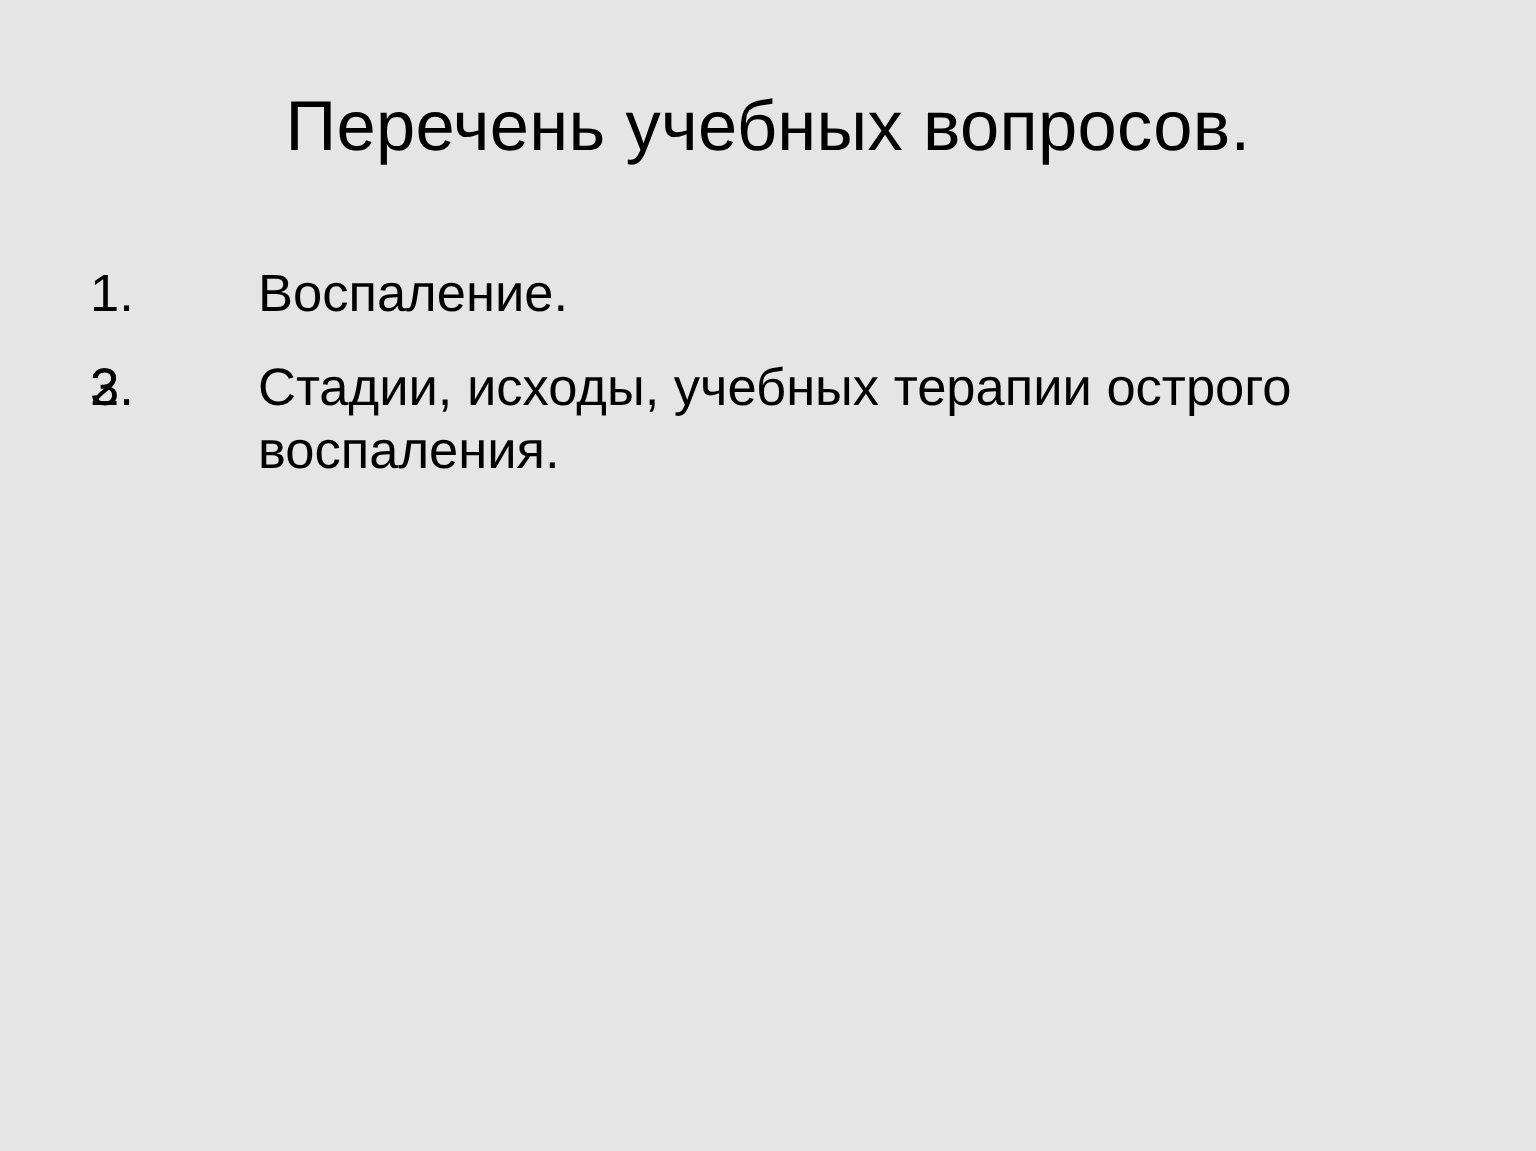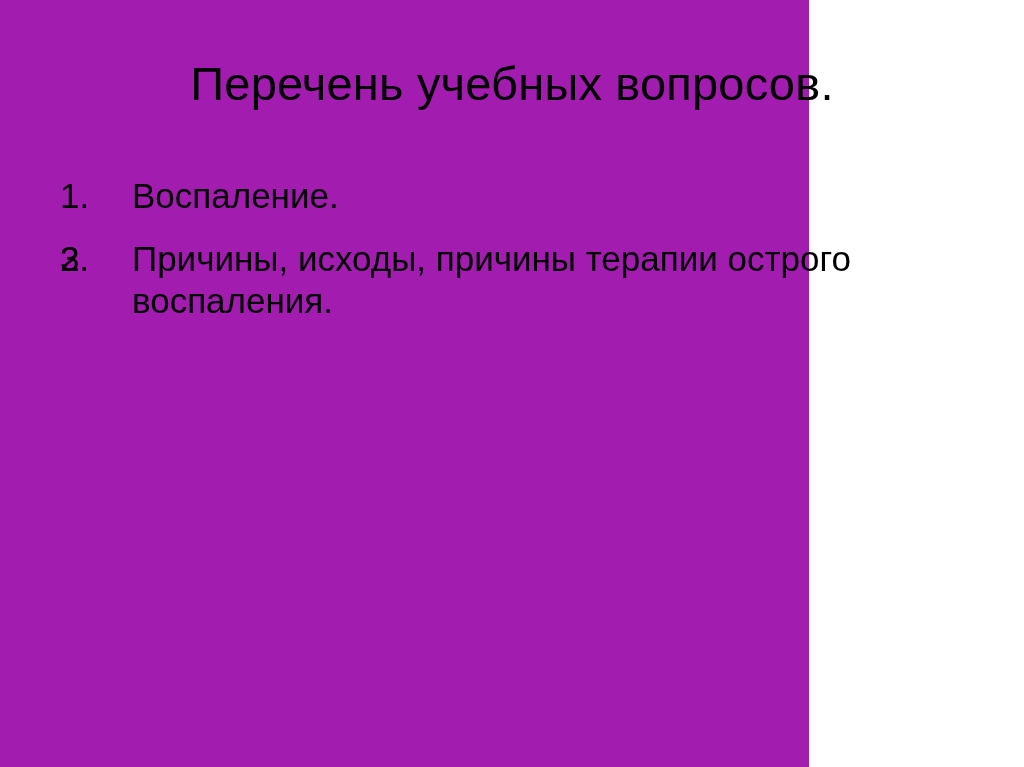--- a/index.html
+++ b/index.html
@@ -9,23 +9,23 @@
   }
   body {
     width: 1024px;
     height: 767px;
     overflow: hidden;
     font-family: "Liberation Sans", sans-serif;
     color: #000000;
   }
   .slide {
     position: relative;
-    width: 809px;
+    width: 1024px;
     height: 767px;
-    background: #a21caf;
+    background: #e5e5e5;
     box-sizing: border-box;
   }
   .slide-title {
     position: absolute;
     left: 60px;
     top: 58px;
     width: 904px;
     font-size: 47px;
     line-height: 1.1;
     font-weight: normal;
@@ -58,20 +58,21 @@
     left: 10px;
     top: 0;
     width: 60px;
     text-align: left;
     font-size: 35px;
     color: #000000;
   }
   ol.qlist li .item-text {
     display: block;
     max-width: 800px;
+    margin-left: 40px;
   }
   
   ol.qlist li:nth-child(1) { margin-bottom: 20px; }
   ol.qlist li:nth-child(2) { margin-bottom: 16px; }
   ol.qlist li:nth-child(3) { margin-bottom: 0; }
 </style>
 </head>
 <body>
 
 <div class="slide">
@@ -82,18 +83,18 @@
     <ol class="qlist">
       <li>
         <span class="marker">1.</span>
         <span class="item-text">Воспаление.</span>
       </li>
       <li>
         <span class="marker">2.</span>
       </li>
       <li>
         <span class="marker">3.</span>
-        <span class="item-text">Причины, исходы, причины терапии острого воспаления.</span>
+        <span class="item-text">Стадии, исходы, учебных терапии острого воспаления.</span>
       </li>
     </ol>
   </div>
 
 </div>
 
 </body></html>

